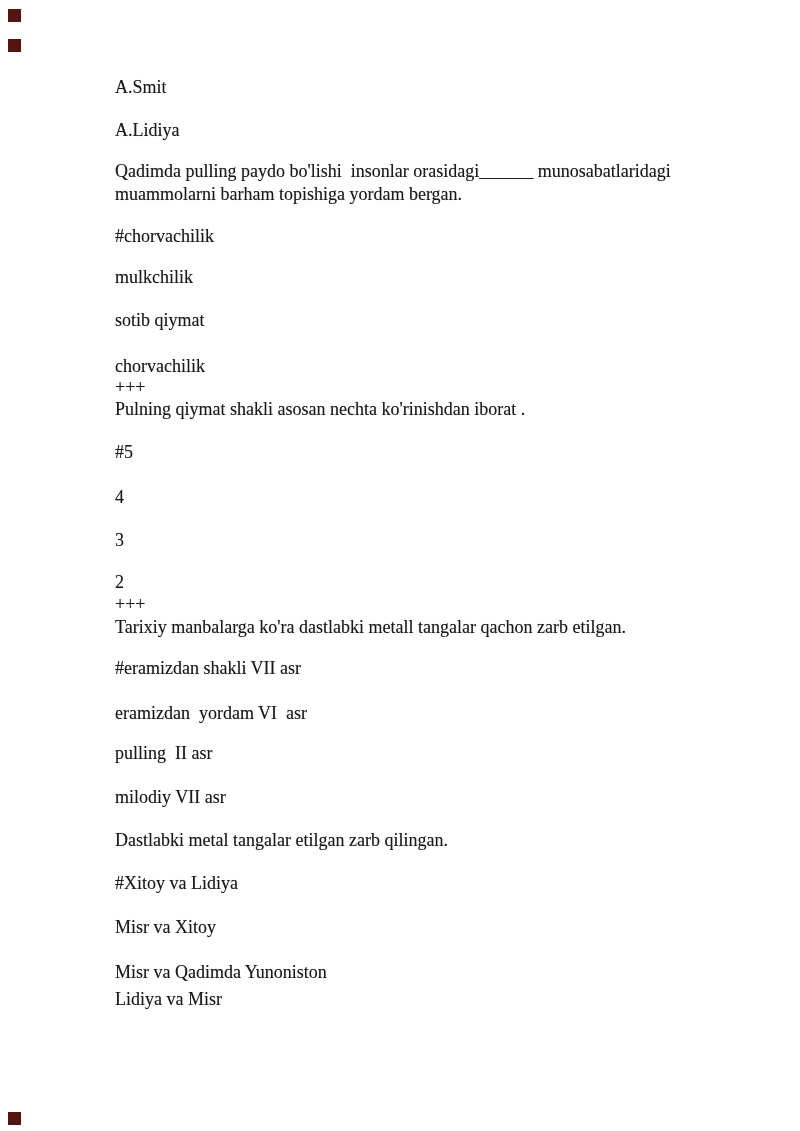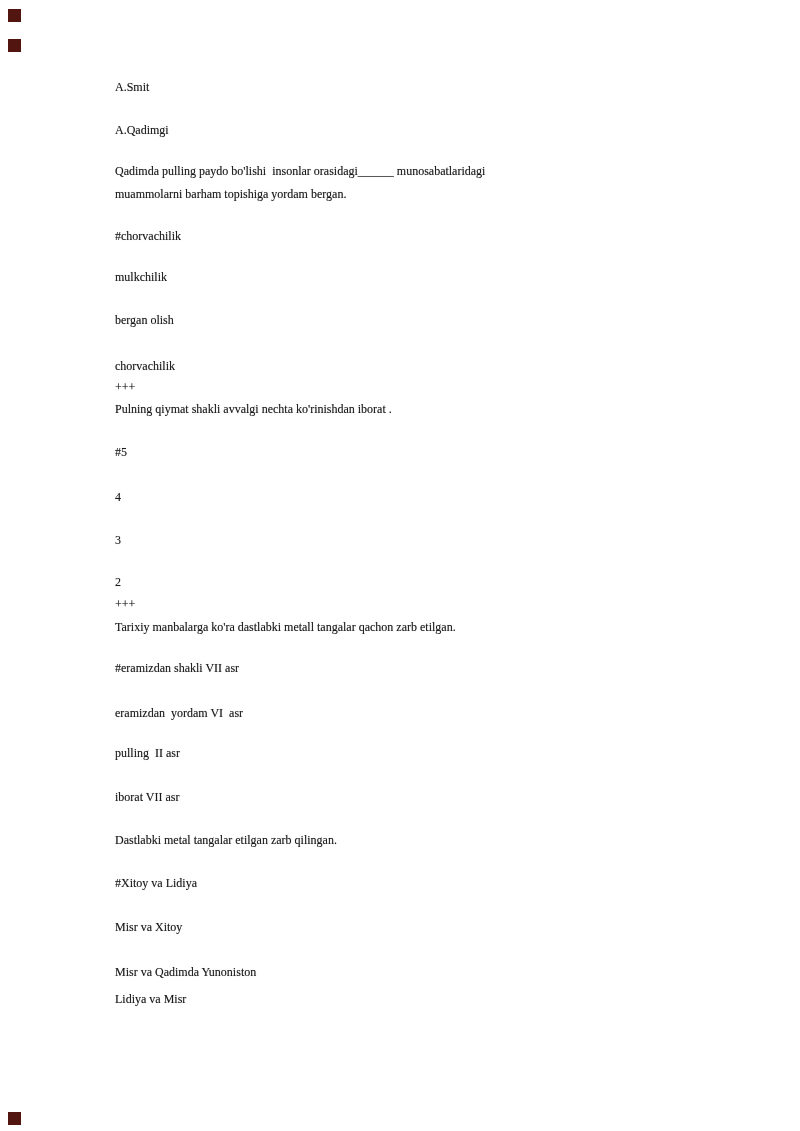--- a/index.html
+++ b/index.html
@@ -7,21 +7,21 @@
     width: 800px;
     height: 1131px;
     background: #ffffff;
     position: relative;
     overflow: hidden;
     font-family: "Liberation Serif", "DejaVu Serif", serif;
   }
   .doc-line {
     position: absolute;
     left: 115px;
-    font-size: 12px;
+    font-size: 18px;
     line-height: 23px;
     color: #1a1a1a;
     white-space: pre;
     text-shadow: 0 0 0.7px rgba(30,30,30,0.45);
   }
   .marker {
     position: absolute;
     left: 8px;
     width: 13px;
     height: 13px;
@@ -32,36 +32,36 @@
   .m-bottom { top: 1112px; }
 </style>
 </head>
 <body>
 
 <div class="marker m-top1"></div>
 <div class="marker m-top2"></div>
 <div class="marker m-bottom"></div>
 
 <div class="doc-line" style="top:76px">A.Smit</div>
-<div class="doc-line" style="top:119px">A.Qadimgi</div>
+<div class="doc-line" style="top:119px">A.Lidiya</div>
 <div class="doc-line" style="top:160px">Qadimda pulling paydo bo'lishi  insonlar orasidagi______ munosabatlaridagi</div>
 <div class="doc-line" style="top:183px">muammolarni barham topishiga yordam bergan.</div>
 <div class="doc-line" style="top:225px">#chorvachilik</div>
 <div class="doc-line" style="top:266px">mulkchilik</div>
-<div class="doc-line" style="top:309px">bergan olish</div>
+<div class="doc-line" style="top:309px">sotib qiymat</div>
 <div class="doc-line" style="top:355px">chorvachilik</div>
 <div class="doc-line" style="top:376px">+++</div>
-<div class="doc-line" style="top:398px">Pulning qiymat shakli avvalgi nechta ko'rinishdan iborat .</div>
+<div class="doc-line" style="top:398px">Pulning qiymat shakli asosan nechta ko'rinishdan iborat .</div>
 <div class="doc-line" style="top:441px">#5</div>
 <div class="doc-line" style="top:486px">4</div>
 <div class="doc-line" style="top:529px">3</div>
 <div class="doc-line" style="top:571px">2</div>
 <div class="doc-line" style="top:593px">+++</div>
 <div class="doc-line" style="top:616px">Tarixiy manbalarga ko'ra dastlabki metall tangalar qachon zarb etilgan.</div>
 <div class="doc-line" style="top:657px">#eramizdan shakli VII asr</div>
 <div class="doc-line" style="top:702px">eramizdan  yordam VI  asr</div>
 <div class="doc-line" style="top:742px">pulling  II asr</div>
-<div class="doc-line" style="top:786px">iborat VII asr</div>
+<div class="doc-line" style="top:786px">milodiy VII asr</div>
 <div class="doc-line" style="top:829px">Dastlabki metal tangalar etilgan zarb qilingan.</div>
 <div class="doc-line" style="top:872px">#Xitoy va Lidiya</div>
 <div class="doc-line" style="top:916px">Misr va Xitoy</div>
 <div class="doc-line" style="top:961px">Misr va Qadimda Yunoniston</div>
 <div class="doc-line" style="top:988px">Lidiya va Misr</div>
 
 </body></html>

